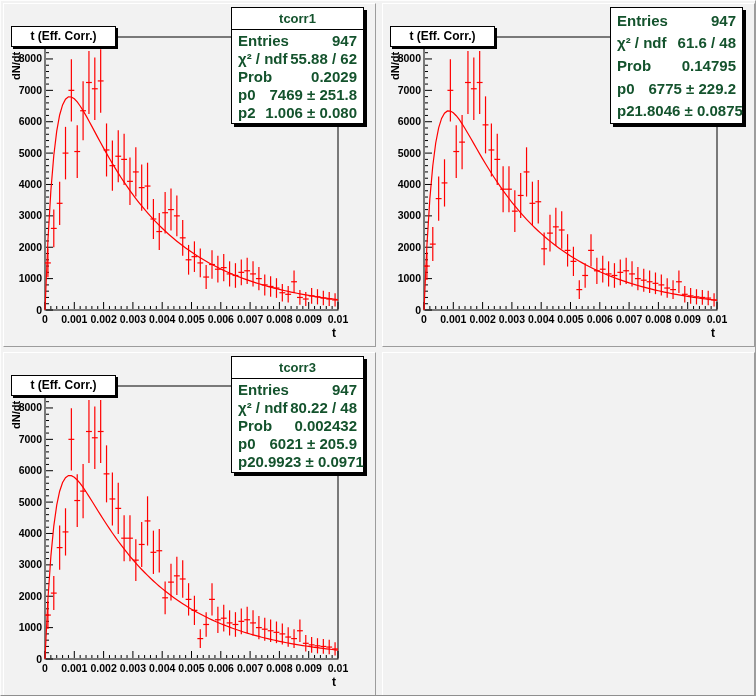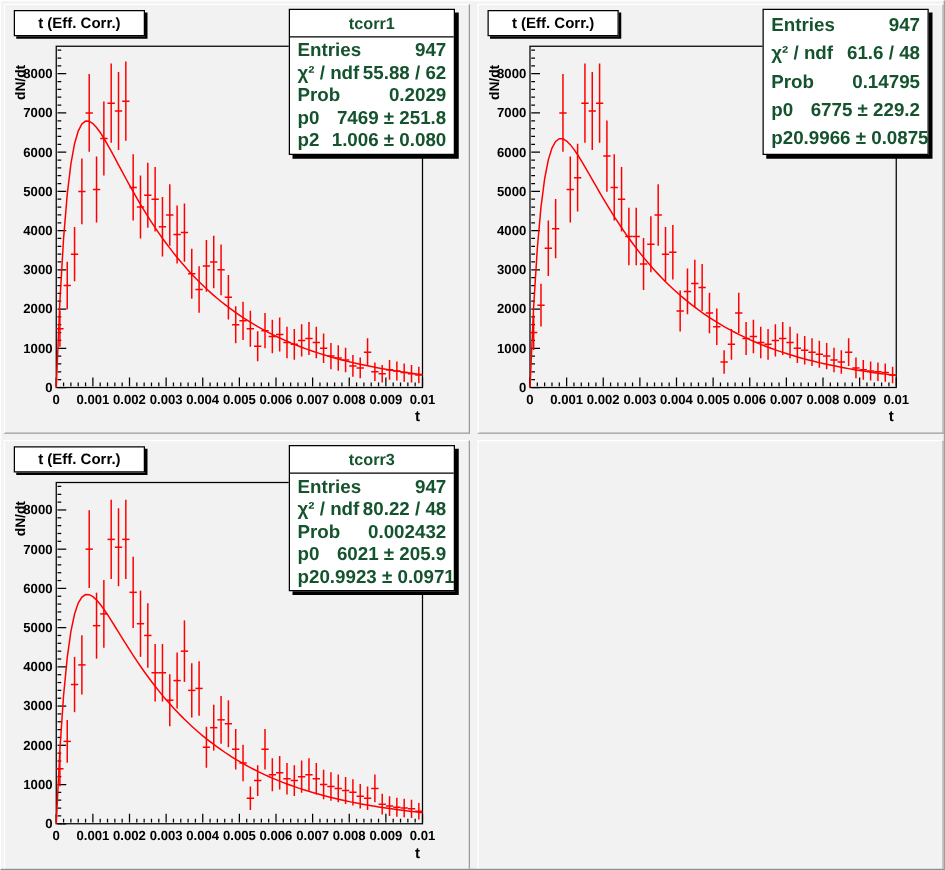--- a/index.html
+++ b/index.html
@@ -8,21 +8,21 @@
     border:1px solid;border-color:#fdfdfd #9e9e9e #8f8f8f #fdfdfd;
     box-sizing:border-box;overflow:hidden;
   }
   .pad{
     position:absolute;width:371px;height:342px;background:#f2f2f2;
     border:1px solid;border-color:#ffffff #9c9c9c #9c9c9c #ffffff;
     box-sizing:content-box;
   }
   .pad svg{position:absolute;left:0;top:0;}
   .title-box{
-    position:absolute;left:7px;top:4px;width:103px;height:19px;
+    position:absolute;left:7px;top:22px;width:103px;height:19px;
     background:#ffffff;border:1px solid #000;box-shadow:2px 2px 0 0 #000;
     font-weight:bold;font-size:12px;line-height:19px;text-align:center;color:#000;
   }
   .stats-box{
     position:absolute;left:227px;top:3px;width:133px;height:117px;
     background:#ffffff;border:1px solid #000;box-shadow:3px 3px 0 0 #000;
     color:#14532d;display:flex;flex-direction:column;box-sizing:border-box;
   }
   .stats-title{
     font-weight:bold;font-size:13px;text-align:center;line-height:21px;height:21px;
@@ -525,21 +525,21 @@
           <div class="stat-row">
             <span class="lbl">Prob</span>
             <span class="val">0.14795</span>
           </div>
           <div class="stat-row">
             <span class="lbl">p0</span>
             <span class="val">6775 ± 229.2</span>
           </div>
           <div class="stat-row">
             <span class="lbl">p2</span>
-            <span class="val">0.9966 ± 0.0875</span>
+            <span class="val">1.8046 ± 0.0875</span>
           </div>
         </div>
     </div>
   </div>
 
   <div class="pad" style="left:2px;top:351px;">
     <svg width="371" height="342">
         <rect x="41" y="33" width="293" height="273" fill="none" stroke="#000000" stroke-width="1"></rect>
         <line x1="42" y1="306" x2="49" y2="306" stroke="#000000"></line>
         <text x="38" y="309.5" text-anchor="end" font-size="10.5">0</text>

